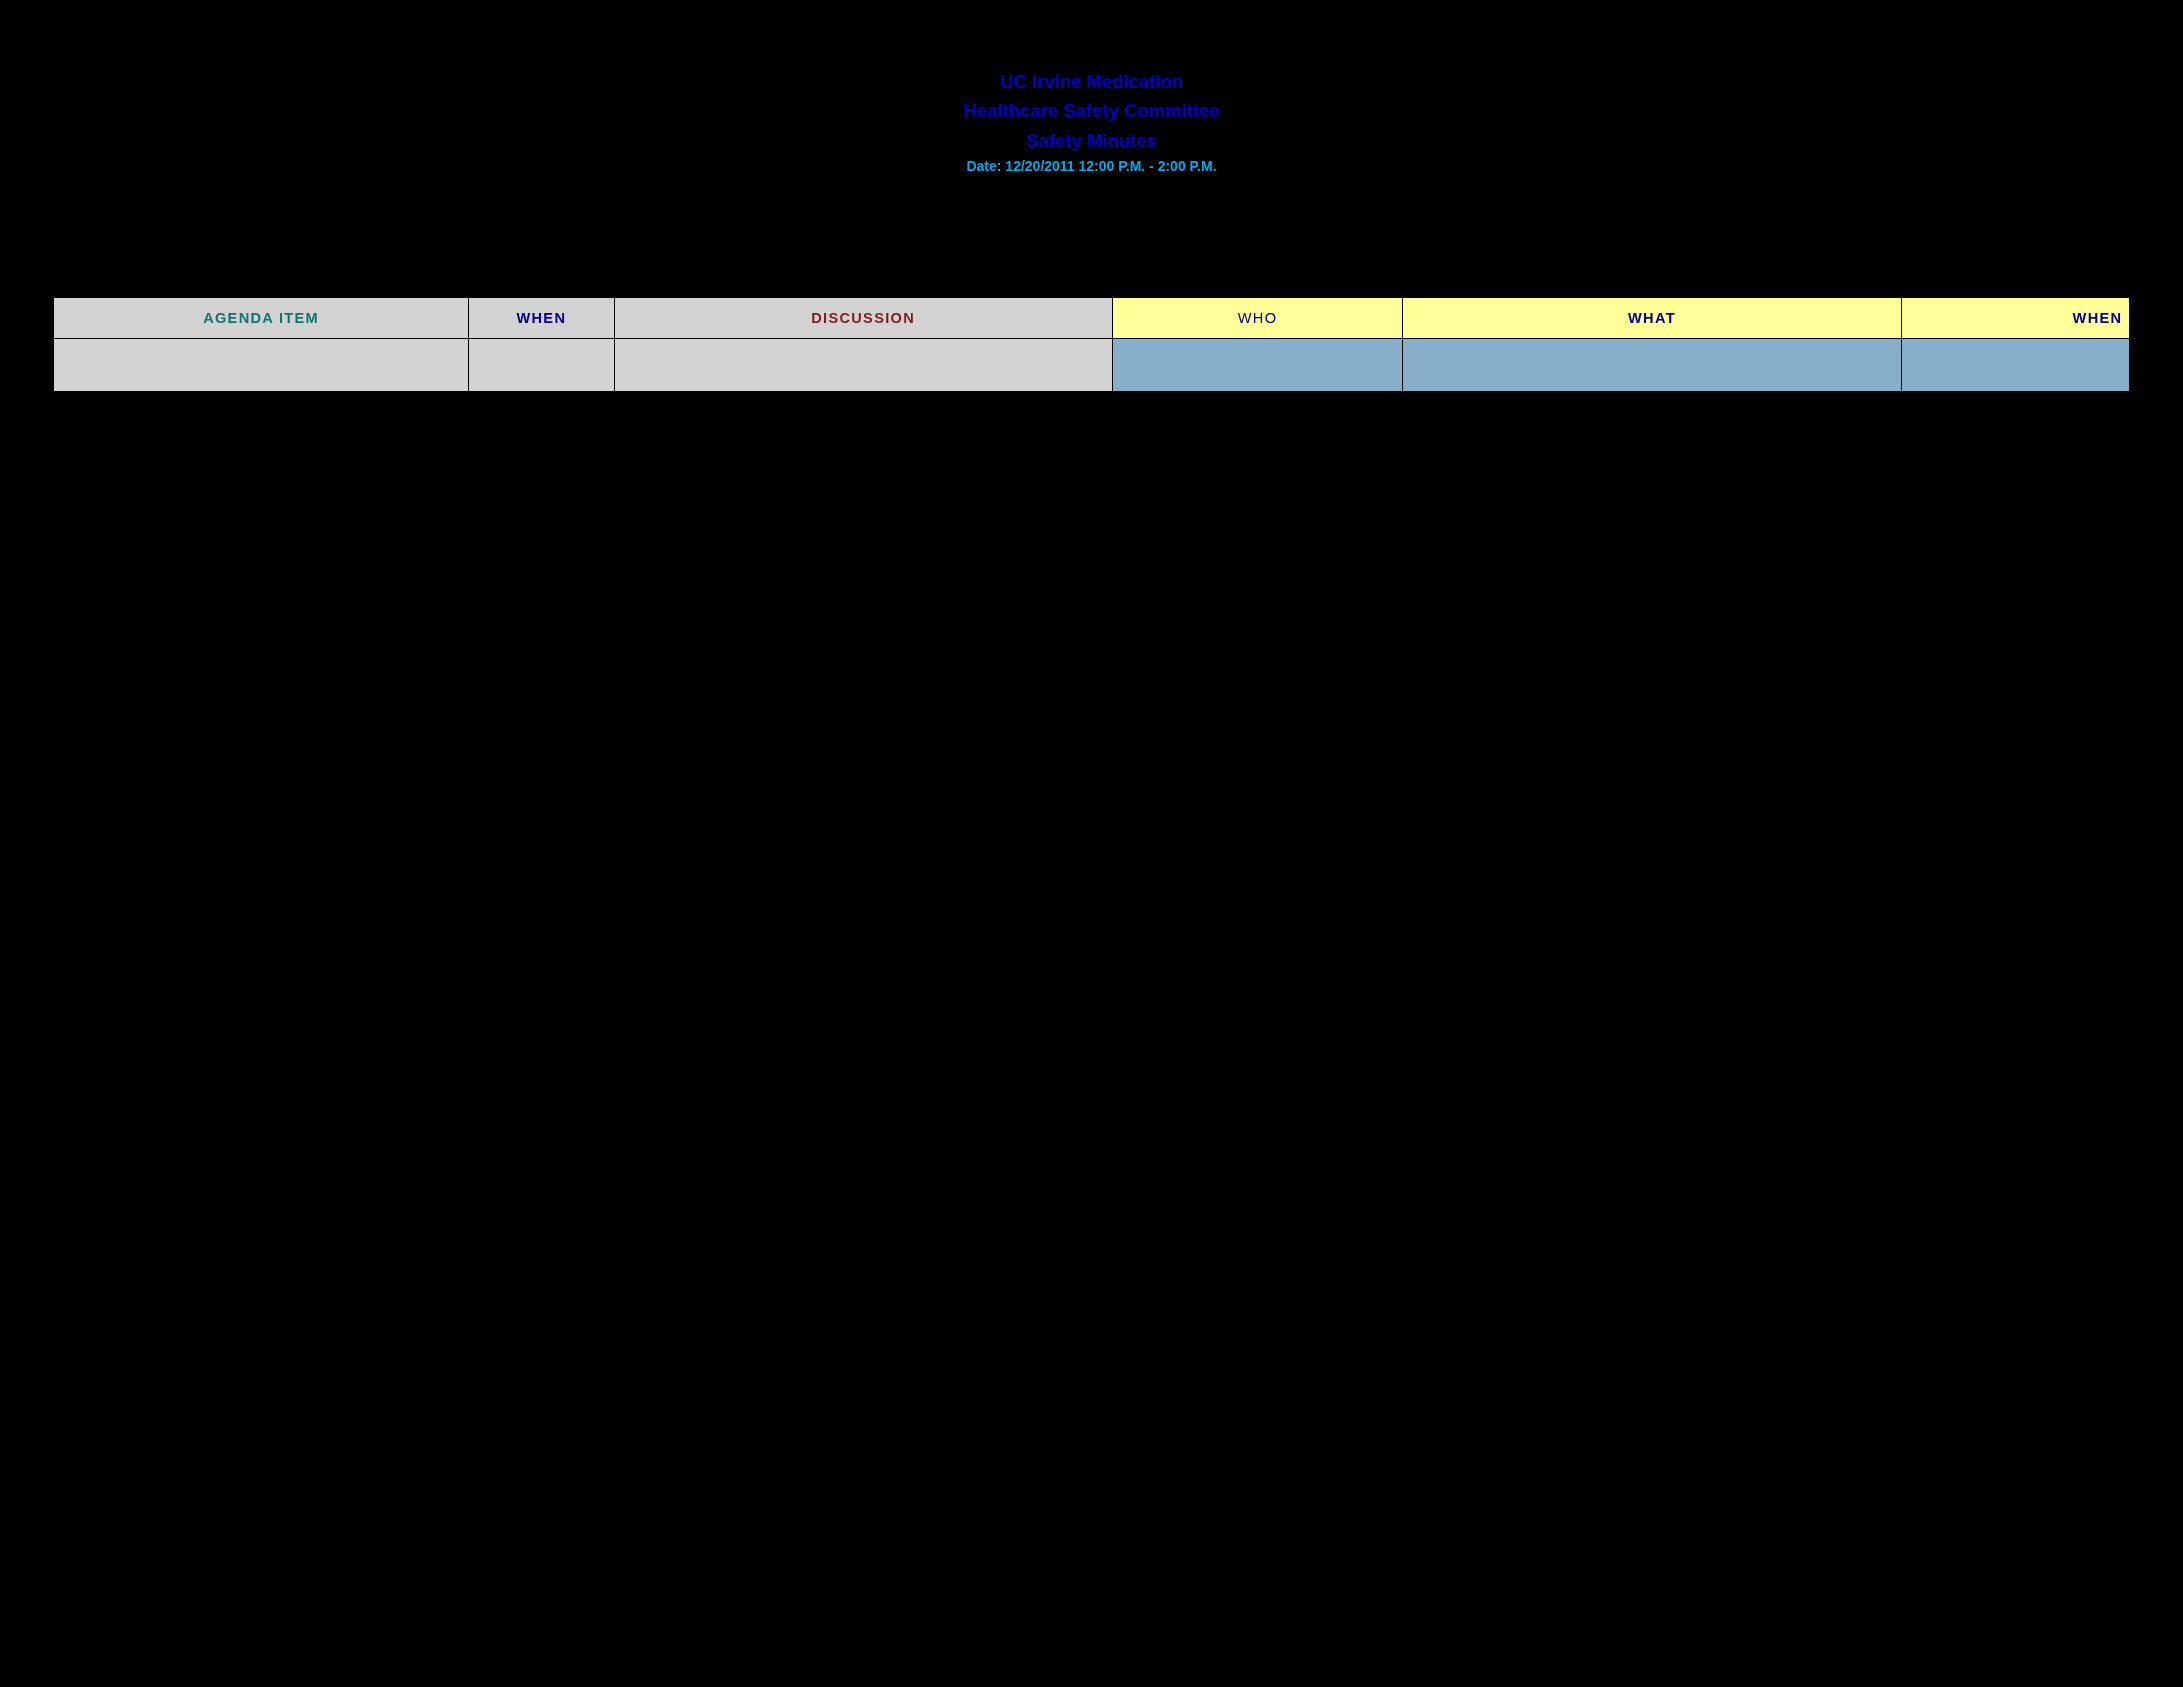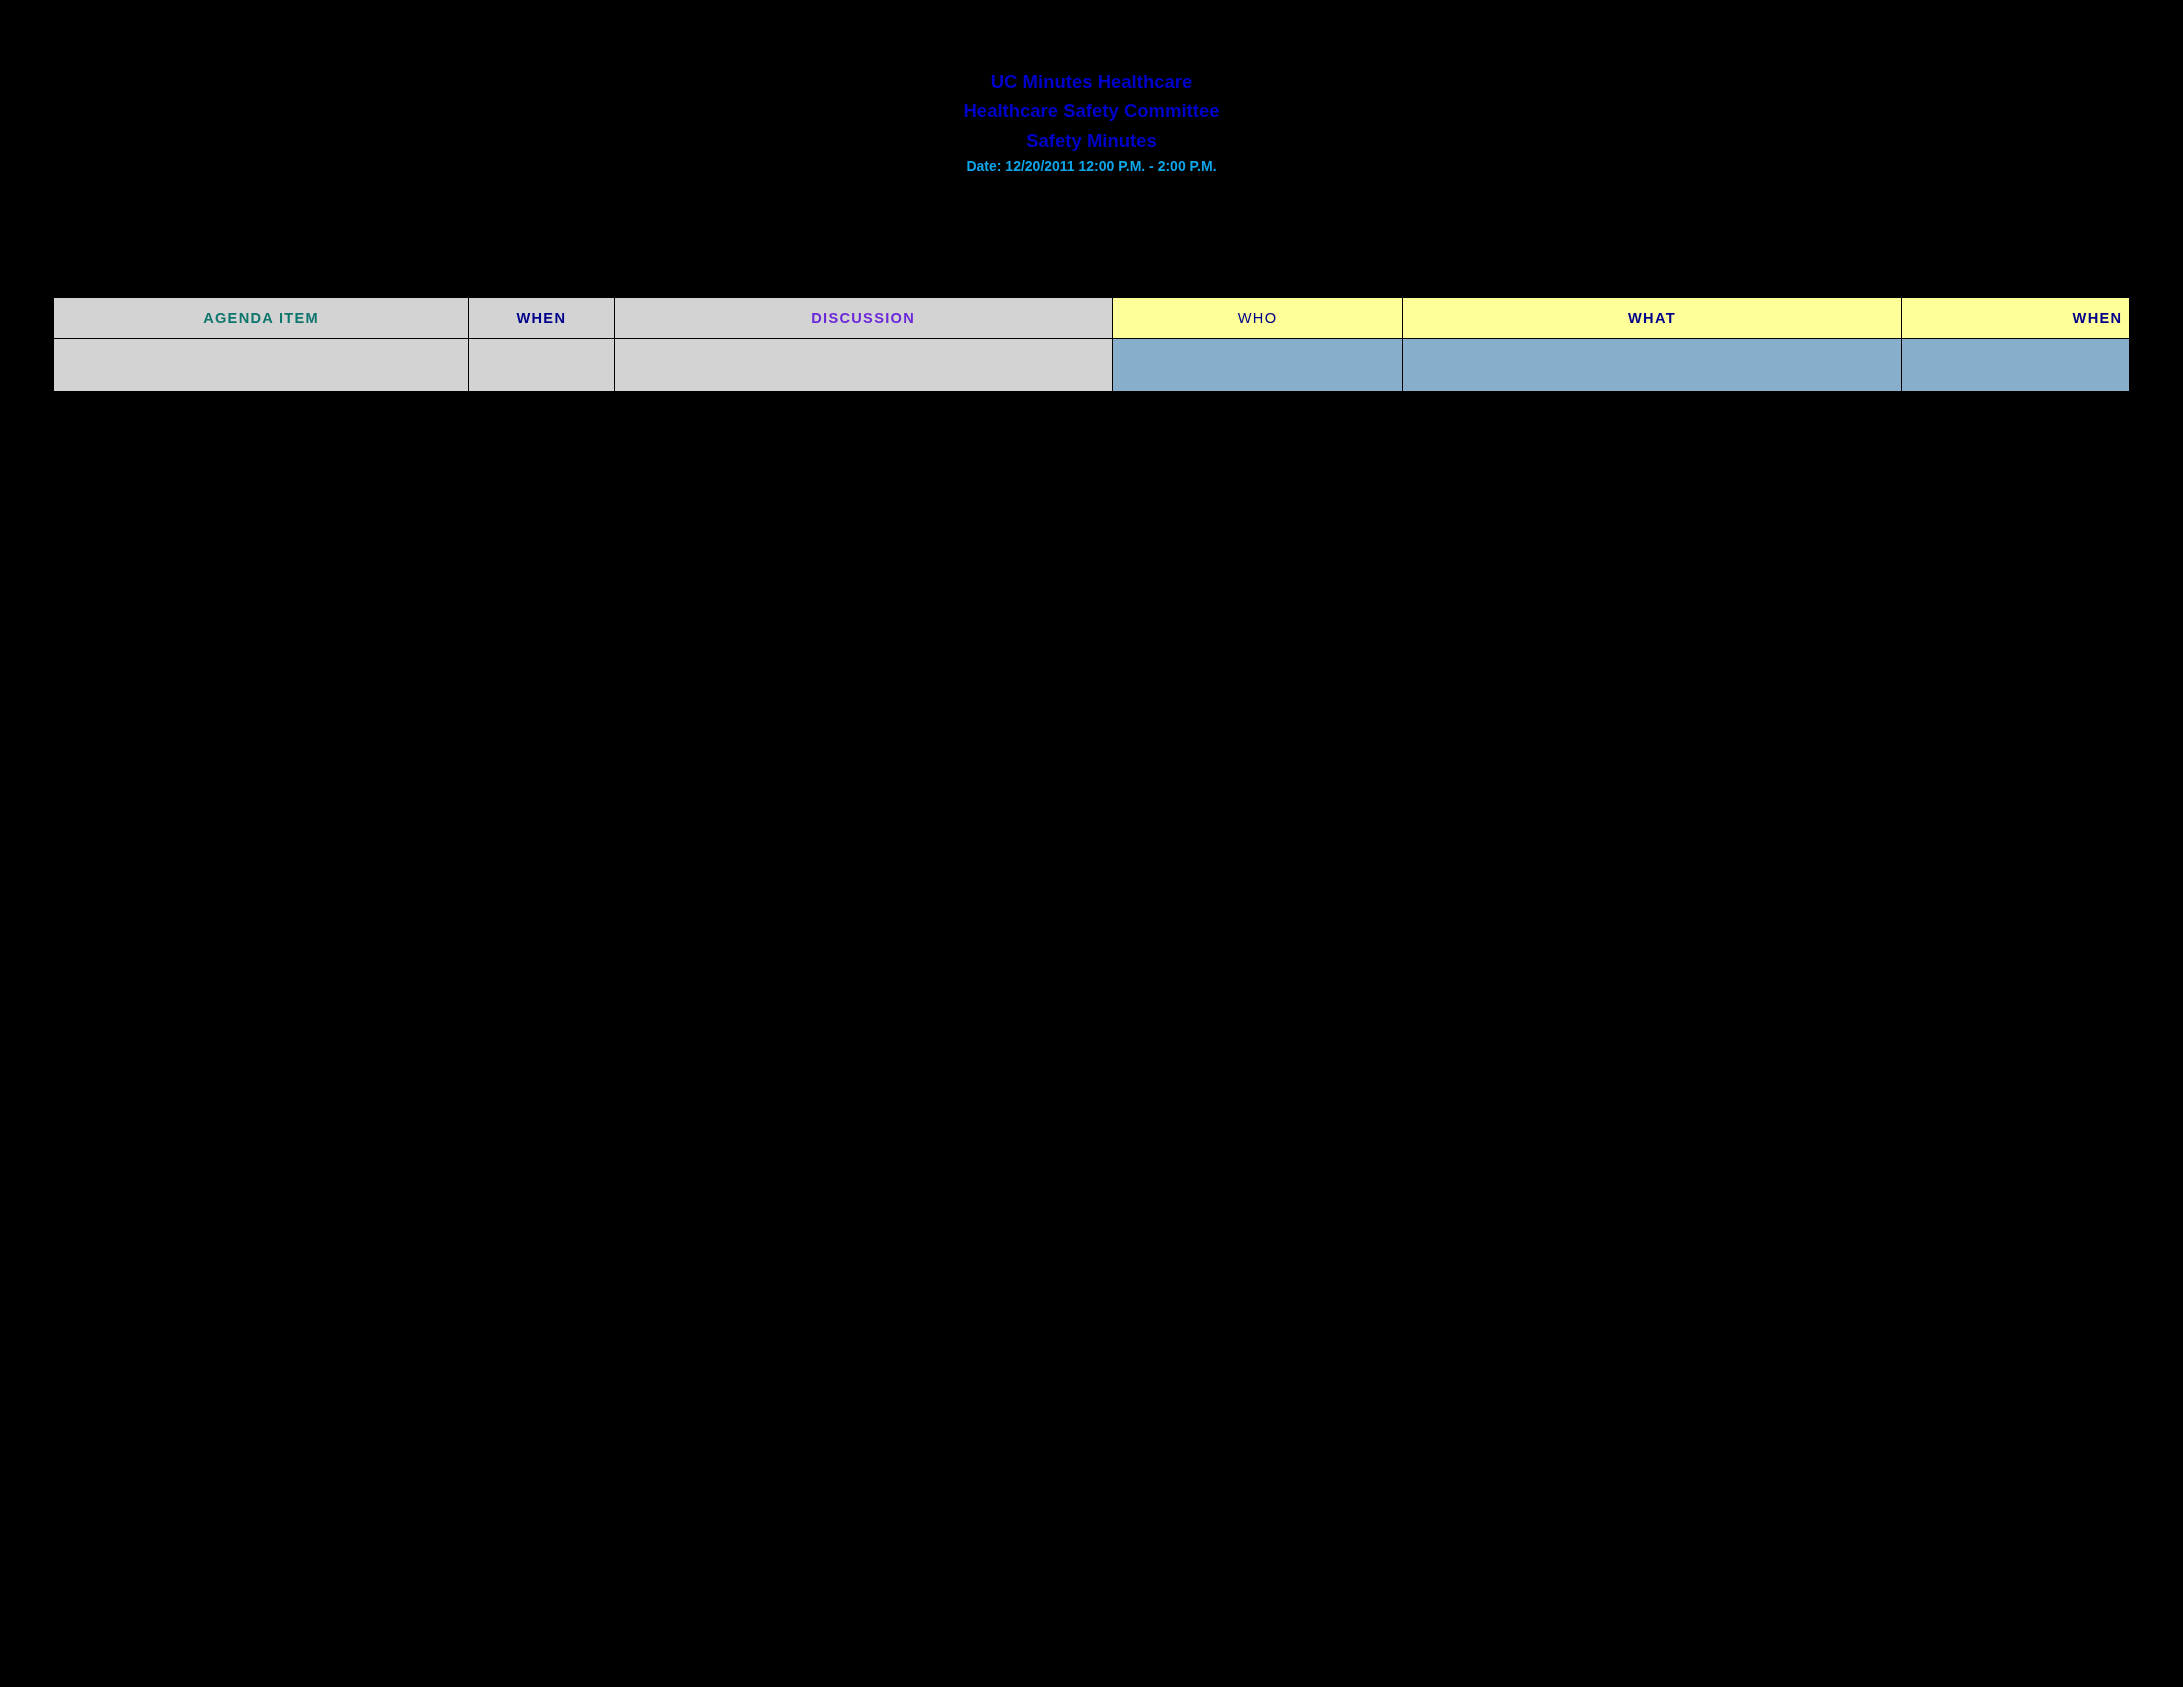--- a/index.html
+++ b/index.html
@@ -88,21 +88,21 @@
       font-size: 14.6px;
       letter-spacing: 1.3px;
       text-align: center;
       padding: 12px 6.6px;
       border: 1.3px solid #000000;
     }
 
     .col-discussion {
       width: 24%;
       background-color: #D3D3D3;
-      color: #6d28d9;
+      color: #7f1d1d;
       font-weight: bold;
       font-size: 14.6px;
       letter-spacing: 1.3px;
       text-align: center;
       padding: 12px 6.6px;
       border: 1.3px solid #000000;
     }
 
     .col-who {
       width: 14%;
@@ -167,21 +167,21 @@
 
     .data-row .cell-when {
       background-color: #87AECB;
     }
   </style>
 </head>
 <body>
 
 <div class="page-container">
   <div class="header-section">
-    <div class="org-name">UC Minutes Healthcare</div>
+    <div class="org-name">UC Irvine Medication</div>
     <div class="committee-name">Healthcare Safety Committee</div>
     <div class="meeting-minutes">Safety Minutes</div>
     <div class="date-line">Date:  12/20/2011 12:00 P.M. - 2:00 P.M.</div>
   </div>
 
   <div class="table-section">
     <table>
       <thead>
         <tr>
           <th class="col-agenda">AGENDA ITEM</th>

